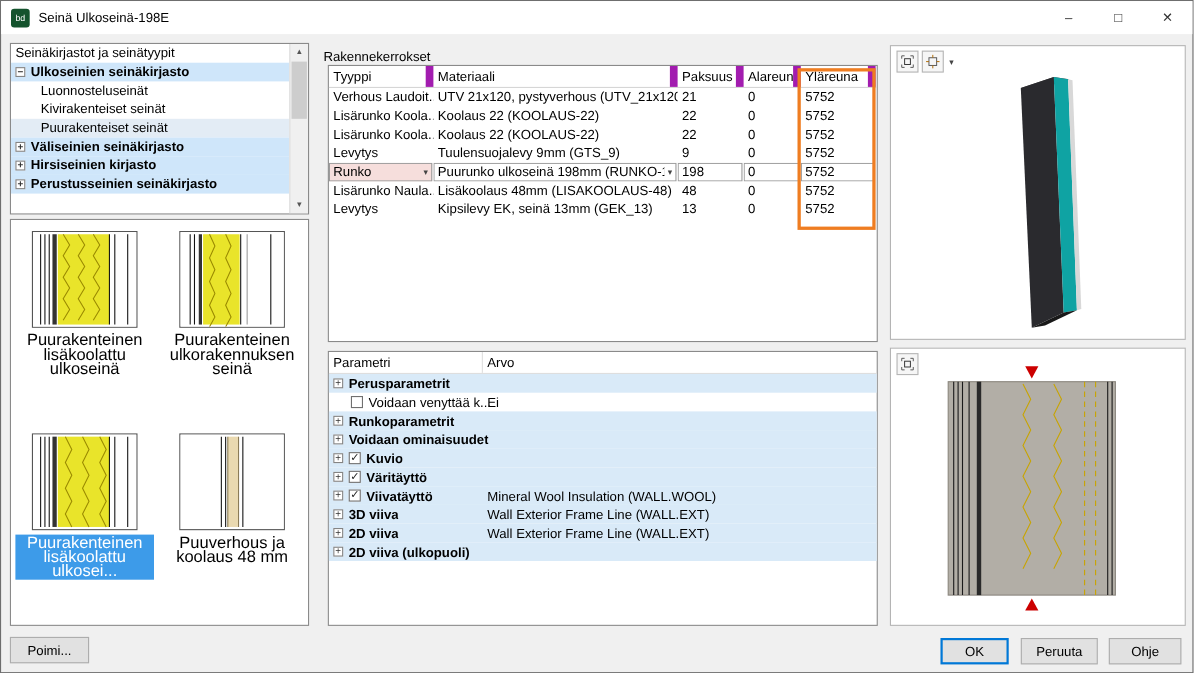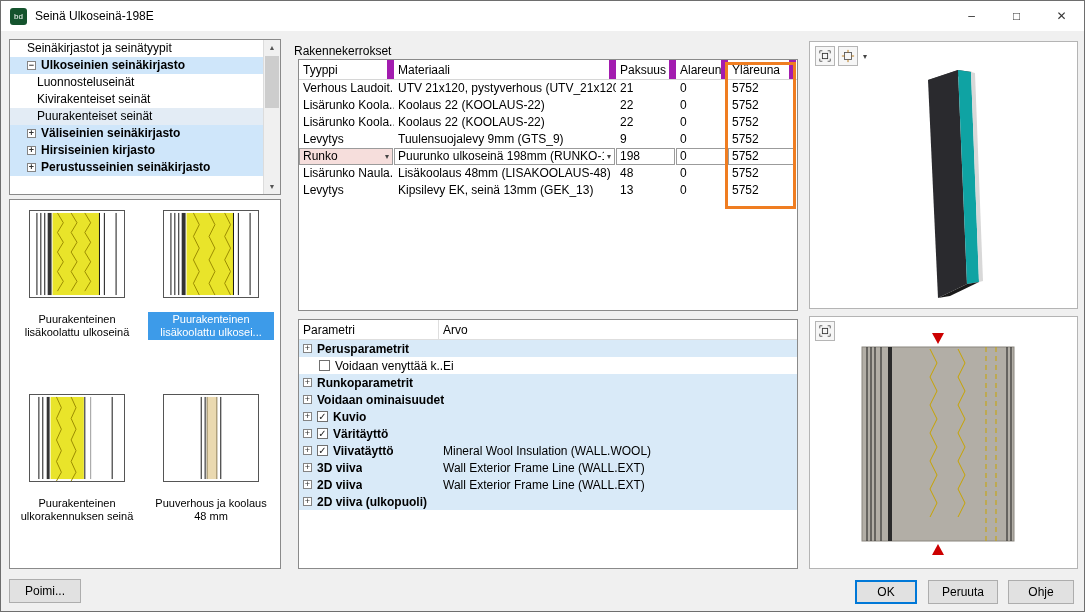--- a/index.html
+++ b/index.html
@@ -14,37 +14,37 @@
   .title-text{margin-left:8px}
   .win-controls{margin-left:auto;display:flex;height:100%}
   .win-btn{width:45px;height:100%;display:flex;align-items:center;justify-content:center;font-size:12px;color:#333;cursor:default}
 
   
   .panel{position:absolute;background:#fff;border:1px solid #8a8a8a}
 
   
   .tree-panel{left:8px;top:38px;width:272px;height:156px;overflow:hidden}
   .tree-rows{position:absolute;left:0;top:0;right:17px;bottom:0;overflow:hidden}
-  .tree-row{height:17px;line-height:17px;display:flex;align-items:center;white-space:nowrap;padding-left:17px;overflow:hidden}
+  .tree-row{height:17px;line-height:17px;display:flex;align-items:center;white-space:nowrap;padding-left:4px;overflow:hidden}
   .tree-row.cat{background:#cfe6fa;font-weight:bold}
   .tree-row.sub{padding-left:27px}
   .tree-row.sel{background:#e3ecf5}
   .expander{width:9px;height:9px;border:1px solid #848484;background:#fff;font-size:9px;line-height:7px;
             text-align:center;margin-right:5px;flex:none;color:#333}
   .tree-scroll{position:absolute;right:0;top:0;bottom:0;width:17px;background:#f0f0f0;border-left:1px solid #dcdcdc}
   .scroll-arrow{height:15px;display:flex;align-items:center;justify-content:center;font-size:7px;color:#555}
   .scroll-thumb{position:absolute;left:1px;right:1px;top:16px;height:52px;background:#cdcdcd}
   .scroll-arrow.down{position:absolute;bottom:0;left:0;right:0}
 
   
   .thumb-panel{left:8px;top:198px;width:272px;height:370px}
   .thumb-grid{display:grid;grid-template-columns:134px 134px;grid-template-rows:184px 184px;padding-top:4px}
   .thumb-cell{display:flex;flex-direction:column;align-items:center;padding-top:6px}
   .thumb-img{width:96px;height:88px;background:#fff;border:1px solid #555;flex:none}
-  .thumb-label{margin-top:14px;width:126px;text-align:center;font-size:11px;line-height:13px;padding:1px 2px}
+  .thumb-label{margin-top:4px;width:126px;text-align:center;font-size:15px;line-height:13px;padding:1px 2px}
   .thumb-label.sel{background:#3d9be9;color:#fff}
 
   
   .layers-label{position:absolute;left:293px;top:43px}
   .layers-table{left:297px;top:58px;width:500px;height:252px}
   .thead{display:flex;height:20px;border-bottom:1px solid #d6d6d6}
   .th{padding:3px 0 0 4px;border-right:7px solid #a21caf;overflow:hidden;white-space:nowrap}
   .col-t{width:95px;flex:none}.col-m{width:222px;flex:none}.col-p{width:60px;flex:none}
   .col-a{width:52px;flex:none}.col-y{width:68px;flex:none}
   .trow{display:flex;height:17px;line-height:17px}
@@ -159,49 +159,49 @@
         <line x1="71" y1="2" x2="71" y2="86" stroke="#111"></line>
           <line x1="76" y1="2" x2="76" y2="86" stroke="#111"></line>
         <line x1="88" y1="2" x2="88" y2="86" stroke="#111"></line>
       </svg>
       <div class="thumb-label">Puurakenteinen lisäkoolattu ulkoseinä</div>
     </div>
 
     <div class="thumb-cell">
       <svg class="thumb-img" viewBox="0 0 96 88">
         <rect x="0" y="0" width="96" height="88" fill="#fff"></rect>
+        <line x1="9" y1="2" x2="9" y2="86" stroke="#111"></line>
+          <line x1="13" y1="2" x2="13" y2="86" stroke="#111"></line>
+        <rect x="17" y="2" width="3" height="84" fill="#333"></rect>
+        <rect x="21" y="2" width="34" height="84" fill="#e9e42a"></rect>
+        <path d="M27 2l5 11-5 11 5 11-5 11 5 11-5 11 5 11-5 9" stroke="#9a8a00" fill="none"></path>
+        <path d="M42 2l5 11-5 11 5 11-5 11 5 11-5 11 5 11-5 9" stroke="#9a8a00" fill="none"></path>
+        <line x1="56" y1="2" x2="56" y2="86" stroke="#111"></line>
+        <line x1="62" y1="2" x2="62" y2="86" stroke="#999"></line>
+        <line x1="84" y1="2" x2="84" y2="86" stroke="#111"></line>
+      </svg>
+      <div class="thumb-label">Puurakenteinen ulkorakennuksen seinä</div>
+    </div>
+
+    <div class="thumb-cell">
+      <svg class="thumb-img" viewBox="0 0 96 88">
+        <rect x="0" y="0" width="96" height="88" fill="#fff"></rect>
         <line x1="7" y1="2" x2="7" y2="86" stroke="#111"></line>
           <line x1="11" y1="2" x2="11" y2="86" stroke="#111"></line>
         <line x1="15" y1="2" x2="15" y2="86" stroke="#111"></line>
         <rect x="18" y="2" width="4" height="84" fill="#333"></rect>
         <rect x="23" y="2" width="48" height="84" fill="#e9e42a"></rect>
         <path d="M30 2l6 12-6 12 6 12-6 12 6 12-6 12 6 12" stroke="#9a8a00" fill="none"></path>
         <path d="M46 2l6 12-6 12 6 12-6 12 6 12-6 12 6 12" stroke="#9a8a00" fill="none"></path>
         <path d="M62 2l6 12-6 12 6 12-6 12 6 12-6 12 6 12" stroke="#9a8a00" fill="none"></path>
         <line x1="71" y1="2" x2="71" y2="86" stroke="#111"></line>
           <line x1="76" y1="2" x2="76" y2="86" stroke="#111"></line>
         <line x1="88" y1="2" x2="88" y2="86" stroke="#111"></line>
       </svg>
       <div class="thumb-label sel">Puurakenteinen lisäkoolattu ulkosei...</div>
-    </div>
-
-    <div class="thumb-cell">
-      <svg class="thumb-img" viewBox="0 0 96 88">
-        <rect x="0" y="0" width="96" height="88" fill="#fff"></rect>
-        <line x1="9" y1="2" x2="9" y2="86" stroke="#111"></line>
-          <line x1="13" y1="2" x2="13" y2="86" stroke="#111"></line>
-        <rect x="17" y="2" width="3" height="84" fill="#333"></rect>
-        <rect x="21" y="2" width="34" height="84" fill="#e9e42a"></rect>
-        <path d="M27 2l5 11-5 11 5 11-5 11 5 11-5 11 5 11-5 9" stroke="#9a8a00" fill="none"></path>
-        <path d="M42 2l5 11-5 11 5 11-5 11 5 11-5 11 5 11-5 9" stroke="#9a8a00" fill="none"></path>
-        <line x1="56" y1="2" x2="56" y2="86" stroke="#111"></line>
-        <line x1="62" y1="2" x2="62" y2="86" stroke="#999"></line>
-        <line x1="84" y1="2" x2="84" y2="86" stroke="#111"></line>
-      </svg>
-      <div class="thumb-label">Puurakenteinen ulkorakennuksen seinä</div>
     </div>
 
     <div class="thumb-cell">
       <svg class="thumb-img" viewBox="0 0 96 88">
         <rect x="0" y="0" width="96" height="88" fill="#fff"></rect>
         <line x1="38" y1="2" x2="38" y2="86" stroke="#111"></line>
         <line x1="42" y1="2" x2="42" y2="86" stroke="#111"></line>
         <rect x="44" y="2" width="10" height="84" fill="#ead9b0"></rect>
         <line x1="44" y1="2" x2="44" y2="86" stroke="#8a7a55"></line>
         <line x1="54" y1="2" x2="54" y2="86" stroke="#8a7a55"></line>

